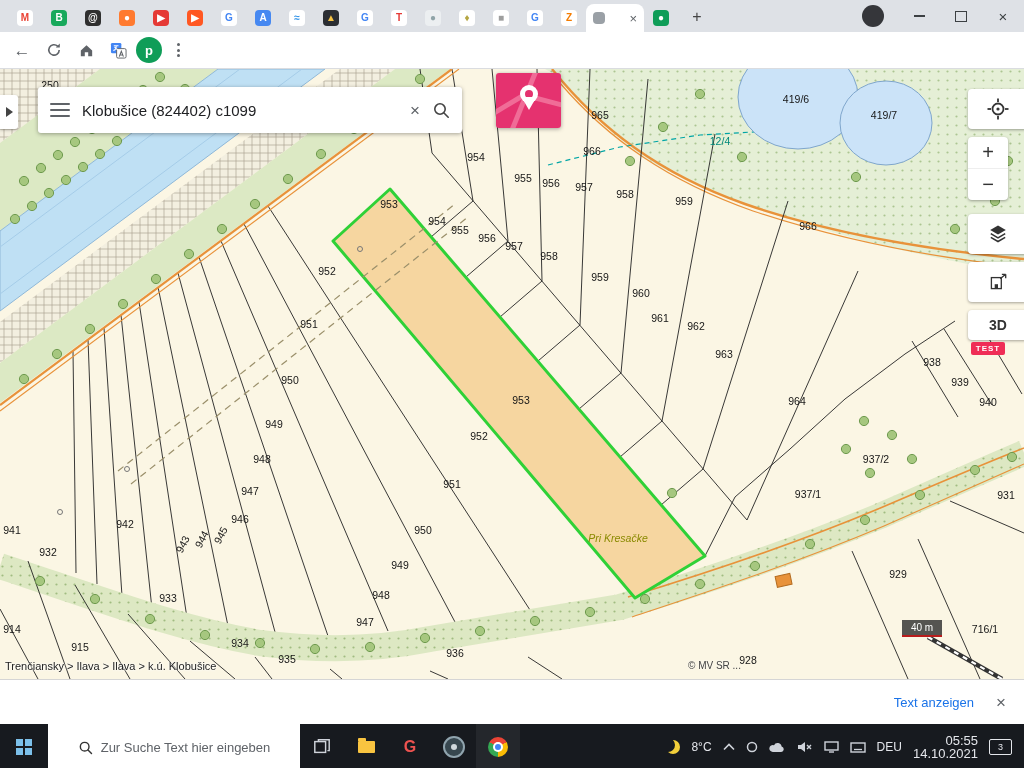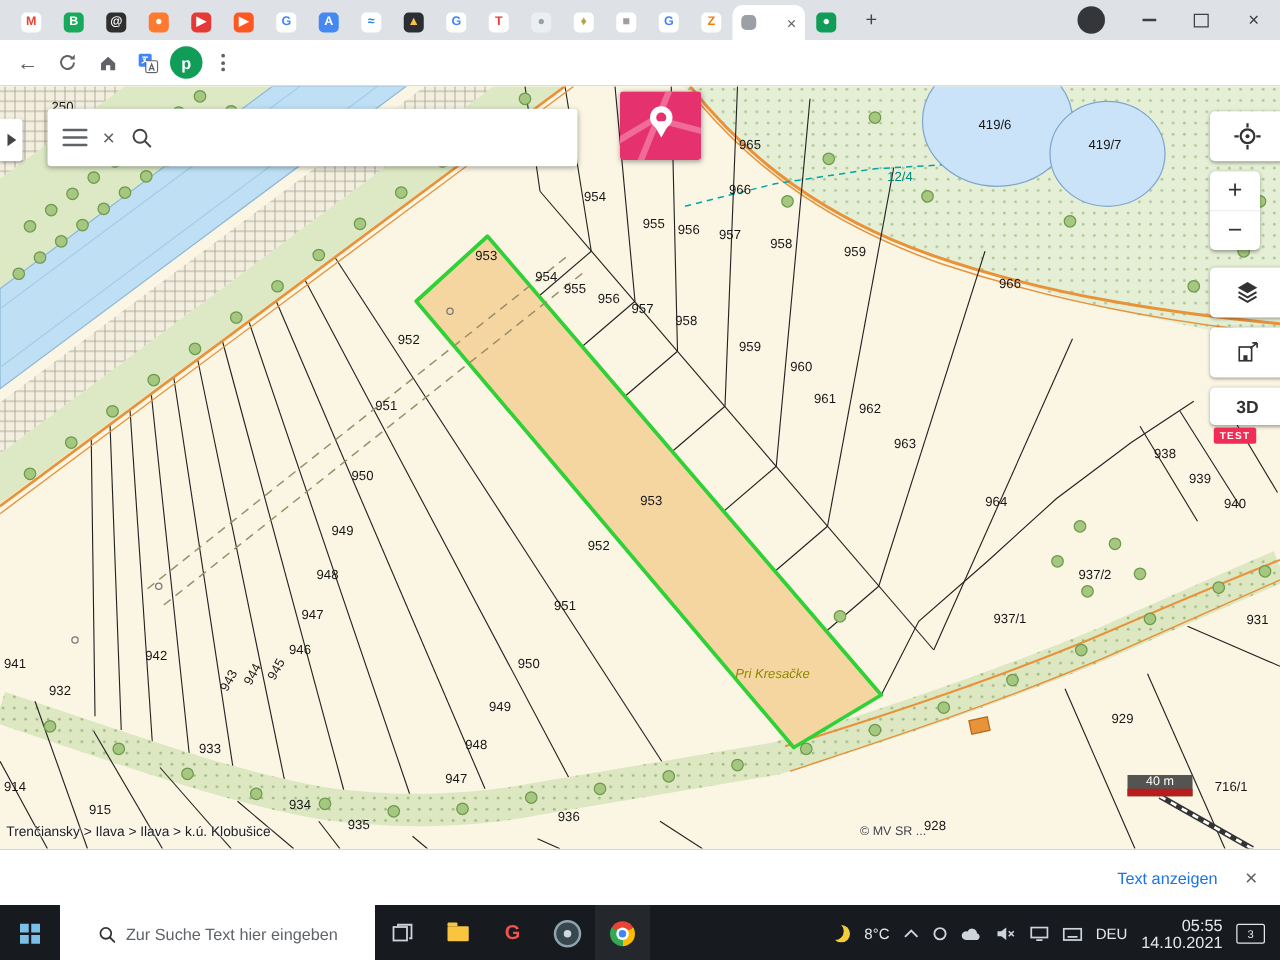--- a/index.html
+++ b/index.html
@@ -64,22 +64,22 @@
   .zoomgrp{width:40px;background:#fff;border-radius:4px;box-shadow:0 1px 3px rgba(0,0,0,.35);margin-bottom:14px}
   .zbtn{width:40px;height:31px;display:flex;align-items:center;justify-content:center;font-size:20px;color:#333;cursor:pointer}
   .zbtn:first-child{border-bottom:1px solid #eee}
   .threed{font-weight:bold;font-size:14px;height:30px;margin-bottom:2px}
   .testbadge{width:34px;margin:0 auto;background:#ef2d56;color:#fff;font-size:8px;font-weight:bold;
     text-align:center;border-radius:2px;padding:2px 0;letter-spacing:1px}
 
   .breadcrumb{position:absolute;left:5px;bottom:7px;font-size:11px;color:#222;
     text-shadow:0 0 3px #fff,0 0 3px #fff;cursor:pointer}
   .attrib{position:absolute;left:688px;bottom:8px;font-size:10px;color:#444;text-shadow:0 0 3px #fff}
-  .scalechip{position:absolute;left:902px;top:551px;width:52px;height:17px;background:rgba(55,55,55,.85);
-    color:#fff;font-size:10px;display:flex;align-items:center;justify-content:center;border-bottom:6px solid #b91c1c;box-sizing:border-box}
+  .scalechip{position:absolute;left:902px;top:551px;width:40px;height:17px;background:rgba(55,55,55,.85);
+    color:#fff;font-size:10px;display:flex;align-items:center;justify-content:center;border-bottom:2px solid #b91c1c;box-sizing:border-box}
 
   
   .dlbar{height:44px;background:#fff;border-top:1px solid #d5d5d5;display:flex;align-items:center;flex:none}
   .dl-item{height:100%;display:flex;align-items:center;gap:10px;padding:0 16px;border-right:1px solid #e4e4e4;cursor:pointer}
   .pdfico{width:22px;height:22px;border-radius:4px;background:#e53126;color:#fff;font-size:7px;font-weight:bold;
     display:flex;align-items:center;justify-content:center;flex:none}
   .dl-name{font-size:13px;color:#3c4043}
   .dl-right{margin-left:auto;display:flex;align-items:center;gap:22px;padding-right:18px}
   .showall{font-size:13px;color:#1a73e8;cursor:pointer}
   .dlclose{font-size:17px;color:#5f6368;cursor:pointer;line-height:1}
@@ -473,20 +473,21 @@
     <div class="expander">
         <div class="tri"></div>
       </div>
 
     <div class="searchbar">
       <div class="burger">
           <i></i>
           <i></i>
           <i></i>
         </div>
+      <div class="searchtext">Klobušice (824402)  c1099</div>
       <div class="sx">×</div>
       <svg width="18" height="18" viewBox="0 0 18 18">
         <circle cx="8" cy="8" r="5.2" fill="none" stroke="#444" stroke-width="1.6"></circle>
         <line x1="12" y1="12" x2="16.2" y2="16.2" stroke="#444" stroke-width="1.6" stroke-linecap="round"></line>
       </svg>
     </div>
 
     <div class="thumb">
       <svg width="65" height="55" viewBox="0 0 65 55">
         <rect width="65" height="55" fill="#E5326F"></rect>

